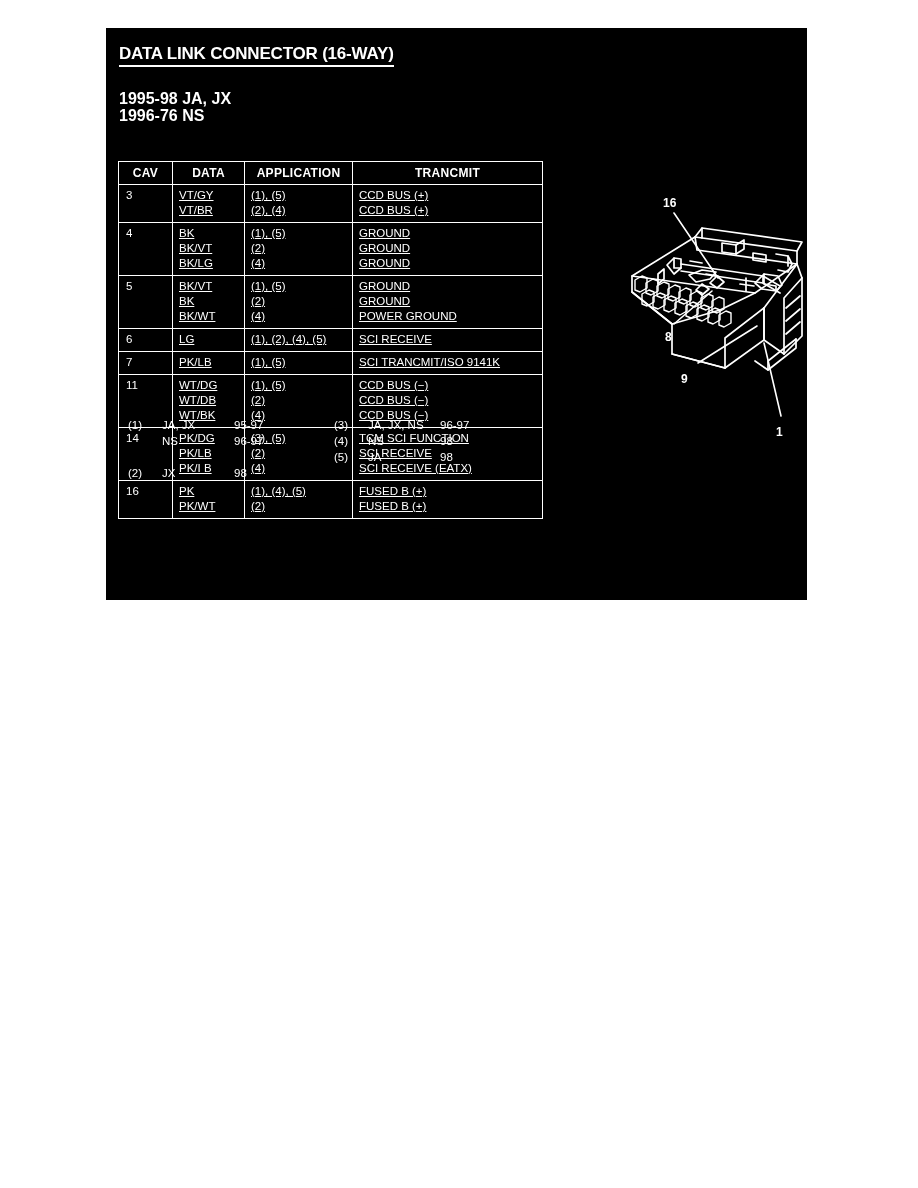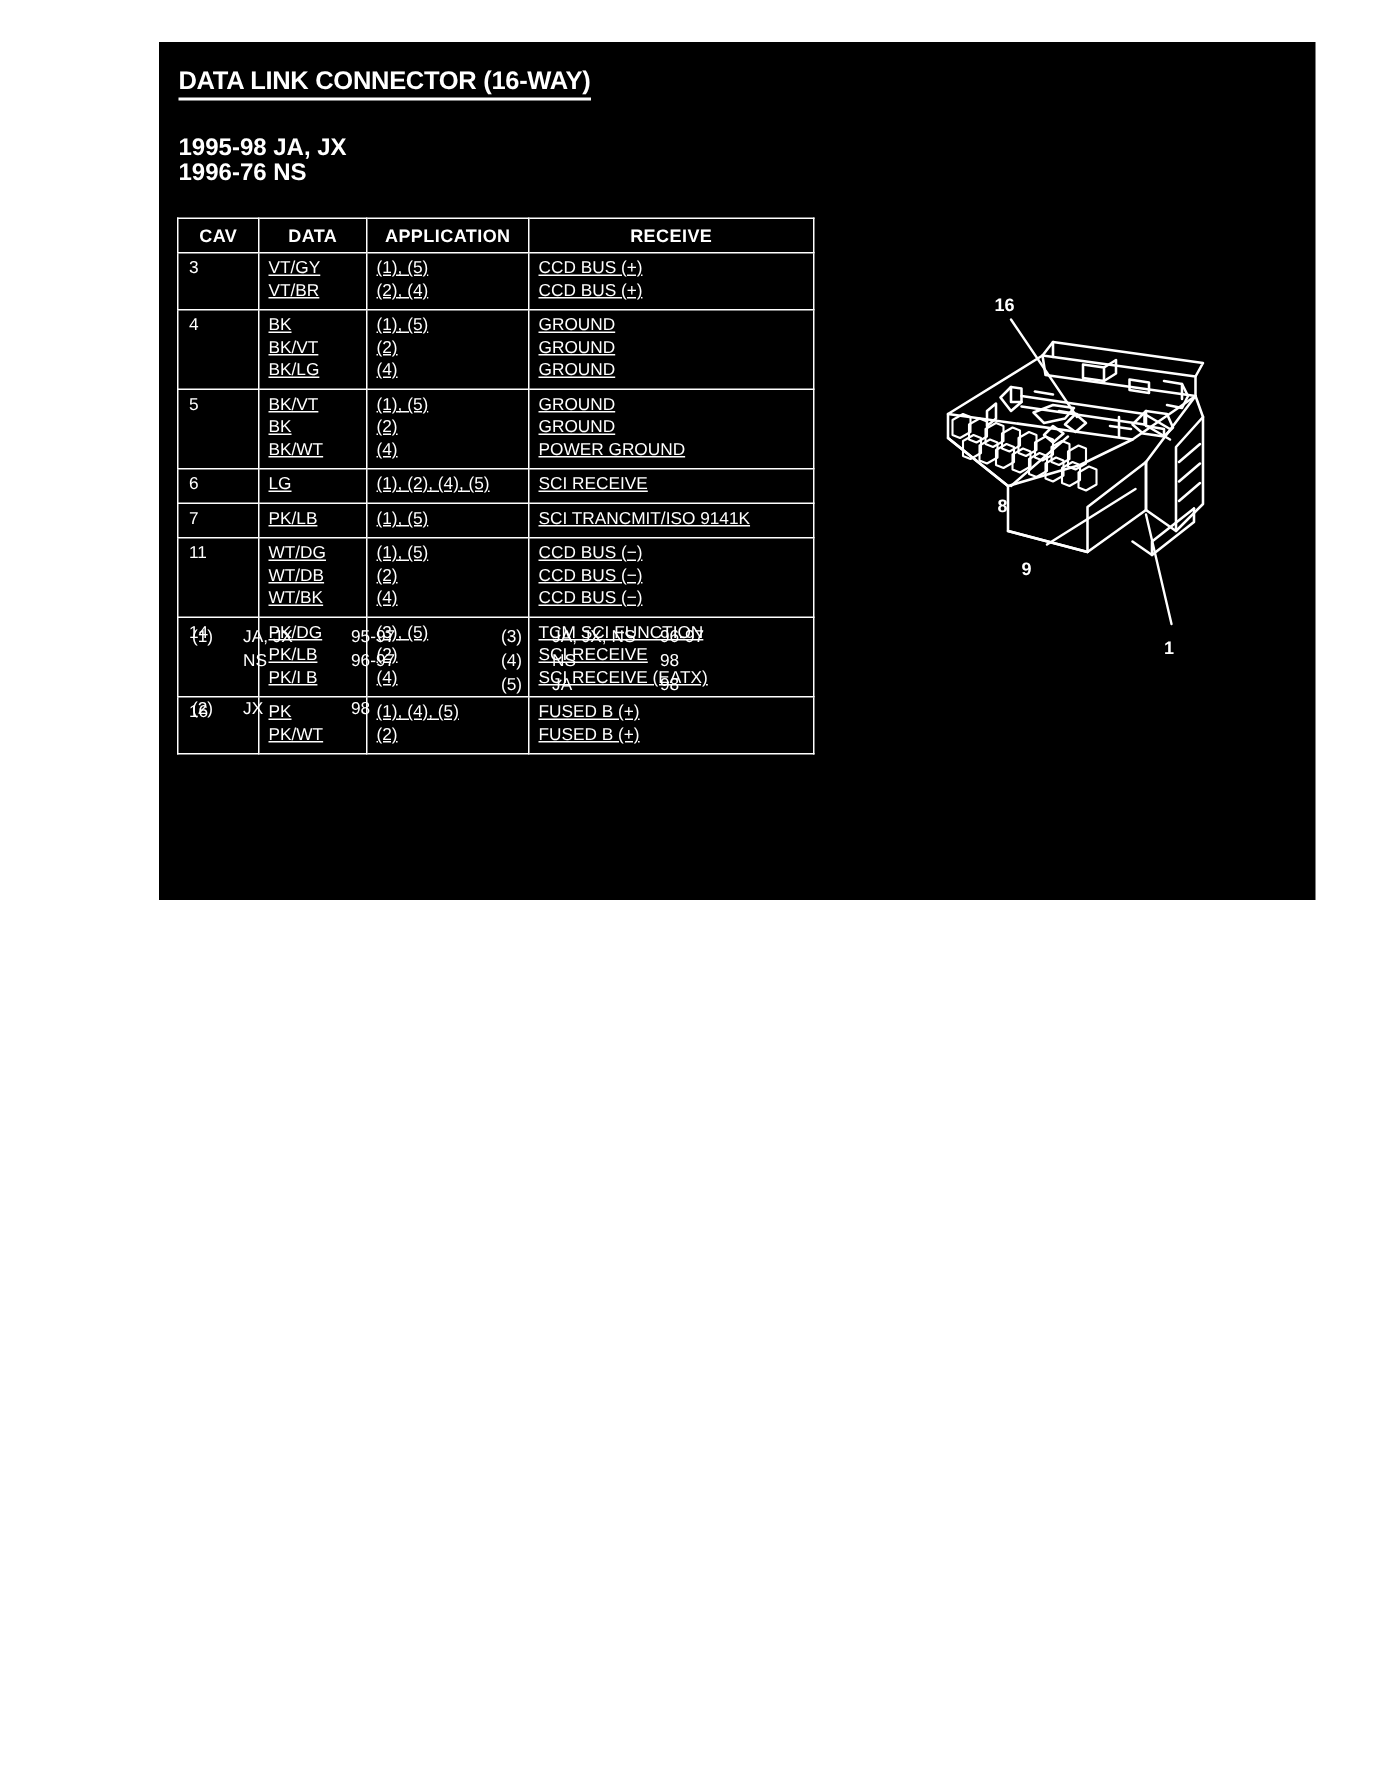--- a/index.html
+++ b/index.html
@@ -13,21 +13,21 @@
     position: relative;
     font-family: "Liberation Sans", sans-serif;
     overflow: hidden;
   }
 
   
   #figure-panel {
     position: absolute;
     left: 106px;
     top: 28px;
-    width: 771px;
+    width: 701px;
     height: 572px;
     background: #000000;
     color: #ffffff;
   }
 
   
   #doc-title {
     position: absolute;
     left: 13px;
     top: 17px;
@@ -46,21 +46,21 @@
     font-size: 16px;
     font-weight: bold;
     line-height: 17px;
     white-space: nowrap;
   }
 
   
   #pinout-table {
     position: absolute;
     left: 12px;
-    top: 117px;
+    top: 133px;
     width: 424px;
     border-collapse: collapse;
     table-layout: fixed;
     font-size: 11.5px;
     border-radius: 13px;
   }
   #pinout-table td, #pinout-table th {
     border: 1.5px solid #ffffff;
     padding: 0;
     vertical-align: top;
@@ -140,21 +140,21 @@
       <col class="col-cav">
         <col class="col-color">
         <col class="col-app">
         <col class="col-func">
     </colgroup>
     <thead>
       <tr>
         <th>CAV</th>
         <th>DATA</th>
         <th>APPLICATION</th>
-        <th>RECEIVE</th>
+        <th>TRANCMIT</th>
       </tr>
     </thead>
     <tbody id="pinout-body">
         <tr>
           <td>
             <div class="cell-pad-cav">
               <div class="line">3</div>
             </div>
           </td>
           <td>

